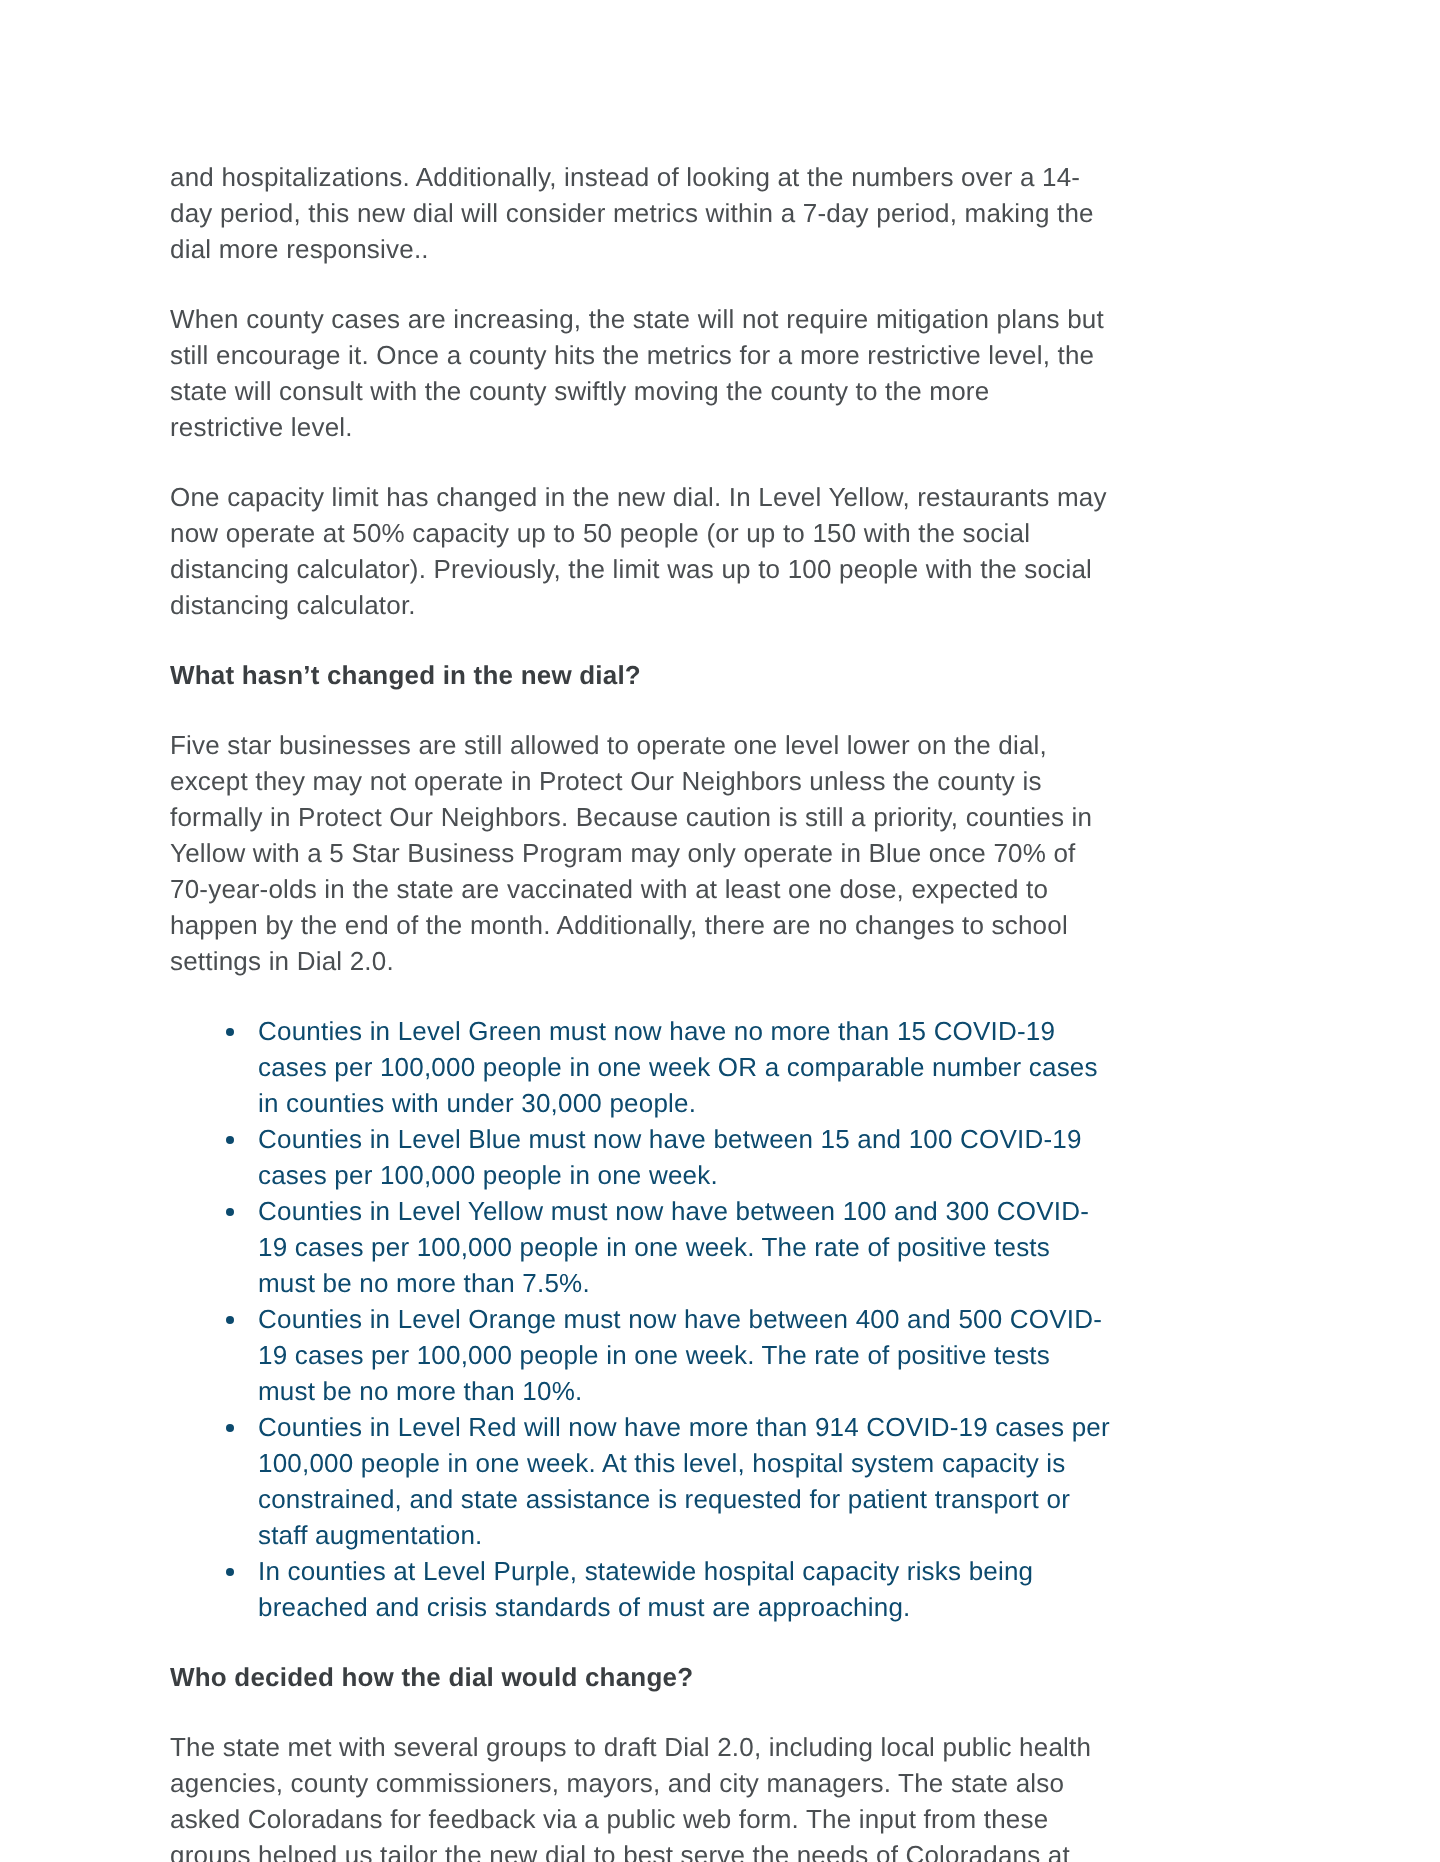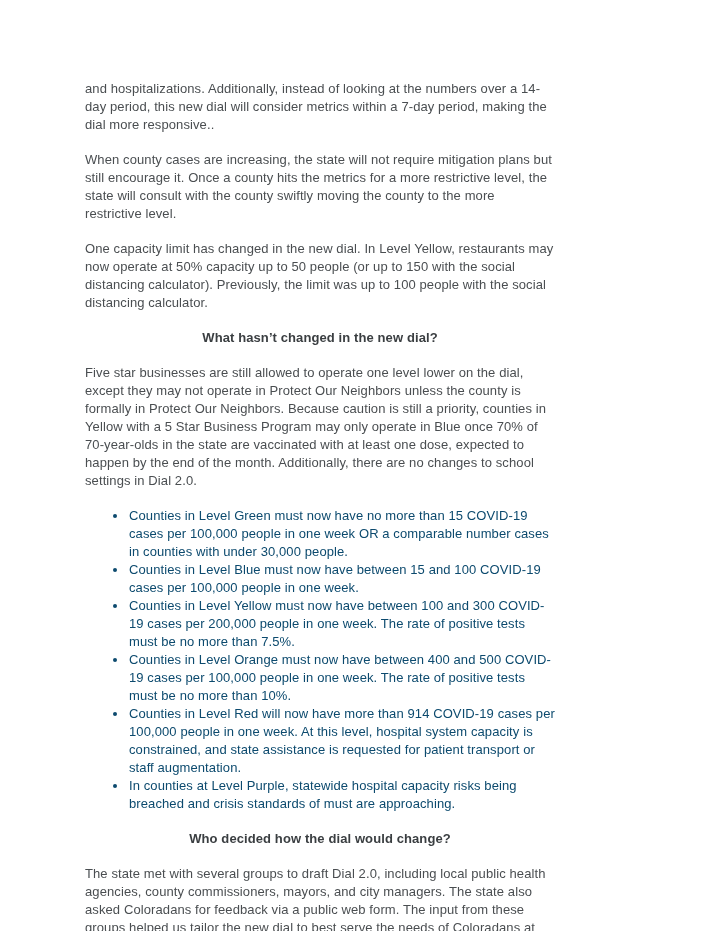--- a/index.html
+++ b/index.html
@@ -27,21 +27,20 @@
     color: #4a4e51;
     letter-spacing: 0.1px;
   }
   .heading {
     margin: 0 0 17px 0;
     font-size: 13px;
     line-height: 18px;
     font-weight: 700;
     color: #3a3e41;
     letter-spacing: 0.1px;
-    text-align: center;
   }
   .bullet-list {
     margin: 0 0 17px 0;
     padding: 0 0 0 43px;
     list-style: disc outside;
   }
   .bullet-list li {
     font-size: 13px;
     line-height: 18px;
     color: #0c4a6e;
@@ -63,21 +62,21 @@
     <p class="para">One capacity limit has changed in the new dial. In Level Yellow, restaurants may now operate at 50% capacity up to 50 people (or up to 150 with the social distancing calculator). Previously, the limit was up to 100 people with the social distancing calculator.</p>
 
     <h2 class="heading">What hasn’t changed in the new dial?</h2>
 
     <p class="para">Five star businesses are still allowed to operate one level lower on the dial, except they may not operate in Protect Our Neighbors unless the county is formally in Protect Our Neighbors. Because caution is still a priority, counties in Yellow with a 5 Star Business Program may only operate in Blue once 70% of 70-year-olds in the state are vaccinated with at least one dose, expected to happen by the end of the month. Additionally, there are no changes to school settings in Dial 2.0.</p>
 
 
     <ul class="bullet-list">
       <li>Counties in Level Green must now have no more than 15 COVID-19 cases per 100,000 people in one week OR a comparable number cases in counties with under 30,000 people.</li>
       <li>Counties in Level Blue must now have between 15 and 100 COVID-19 cases per 100,000 people in one week.</li>
-      <li>Counties in Level Yellow must now have between 100 and 300 COVID-19 cases per 200,000 people in one week. The rate of positive tests must be no more than 7.5%.</li>
+      <li>Counties in Level Yellow must now have between 100 and 300 COVID-19 cases per 100,000 people in one week. The rate of positive tests must be no more than 7.5%.</li>
       <li>Counties in Level Orange must now have between 400 and 500 COVID-19 cases per 100,000 people in one week. The rate of positive tests must be no more than 10%.</li>
       <li>Counties in Level Red will now have more than 914 COVID-19 cases per 100,000 people in one week. At this level, hospital system capacity is constrained, and state assistance is requested for patient transport or staff augmentation.</li>
       <li>In counties at Level Purple, statewide hospital capacity risks being breached and crisis standards of must are approaching.</li>
     </ul>
 
     <h2 class="heading">Who decided how the dial would change?</h2>
 
     <p class="para">The state met with several groups to draft Dial 2.0, including local public health agencies, county commissioners, mayors, and city managers. The state also asked Coloradans for feedback via a public web form. The input from these groups helped us tailor the new dial to best serve the needs of Coloradans at the local level.</p>
 
   </div>

